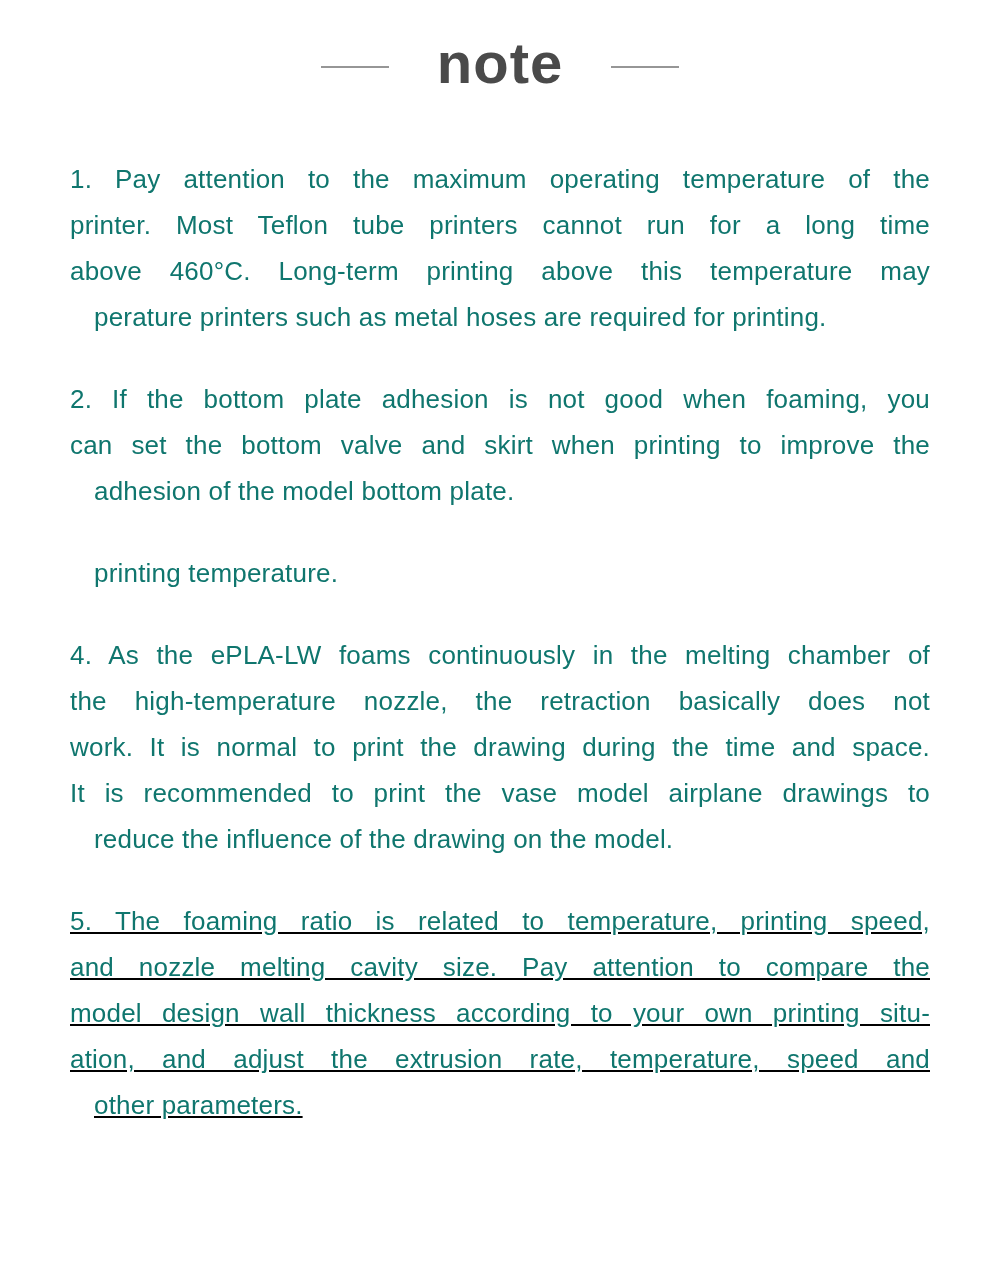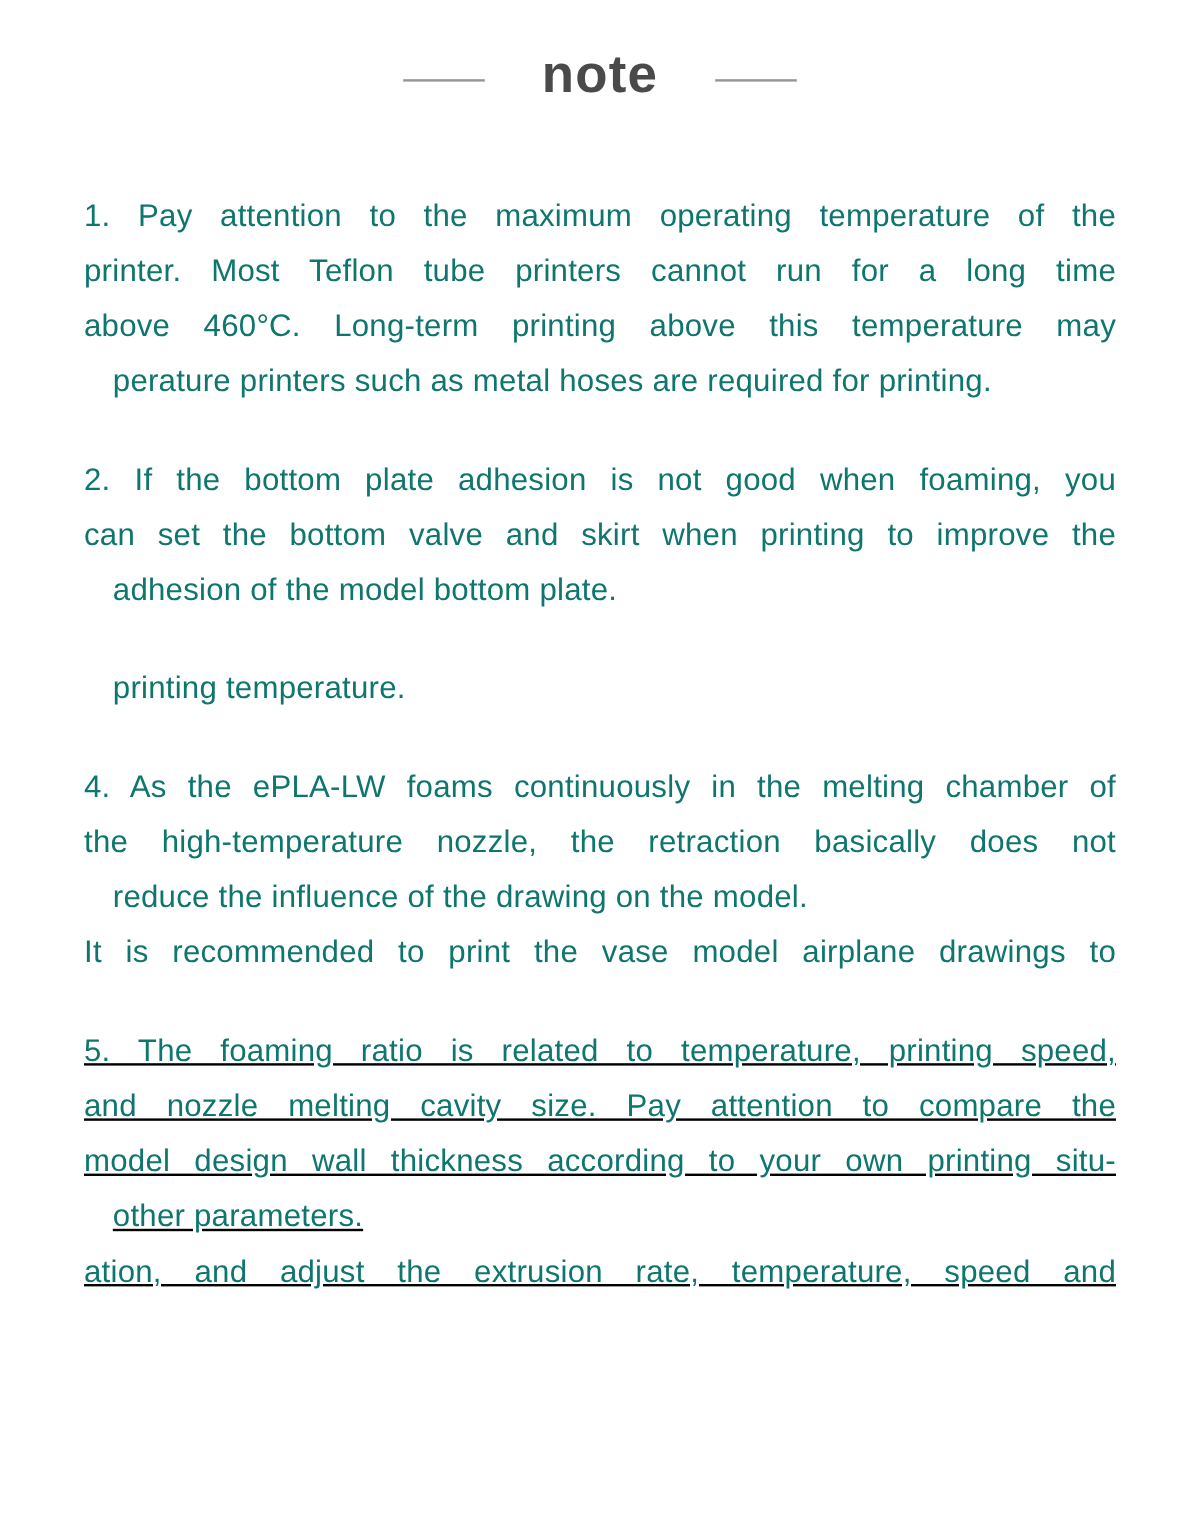--- a/index.html
+++ b/index.html
@@ -23,21 +23,21 @@
   .note-header {
     display: flex;
     align-items: center;
     justify-content: center;
     gap: 48px;
     padding-top: 26px;
     height: 74px;
   }
   .note-title {
     margin: 0;
-    font-size: 44px;
+    font-size: 58px;
     font-weight: 700;
     letter-spacing: 1px;
     color: #4a4a4a;
     line-height: 1;
     text-transform: lowercase;
   }
   .dash {
     display: inline-block;
     width: 68px;
     height: 2px;
@@ -91,24 +91,25 @@
         <div class="line">2. If the bottom plate adhesion is not good when foaming, you</div>
         <div class="line">can set the bottom valve and skirt when printing to improve the</div>
         <div class="line last">adhesion of the model bottom plate.</div>
       </div>
       <div class="para">
         <div class="line last">printing temperature.</div>
       </div>
       <div class="para">
         <div class="line">4. As the ePLA-LW foams continuously in the melting chamber of</div>
         <div class="line">the high-temperature nozzle, the retraction basically does not</div>
+        <div class="line">work. It is normal to print the drawing during the time and space.</div>
+        <div class="line">It is recommended to print the vase model airplane drawings to</div>
         <div class="line last">reduce the influence of the drawing on the model.</div>
-        <div class="line">It is recommended to print the vase model airplane drawings to</div>
       </div>
       <div class="para">
         <div class="line">5. The foaming ratio is related to temperature, printing speed,</div>
         <div class="line">and nozzle melting cavity size. Pay attention to compare the</div>
         <div class="line">model design wall thickness according to your own printing situ-</div>
+        <div class="line">ation, and adjust the extrusion rate, temperature, speed and</div>
         <div class="line last">other parameters.</div>
-        <div class="line">ation, and adjust the extrusion rate, temperature, speed and</div>
       </div>
     </section>
 </div>
 
 </body></html>

